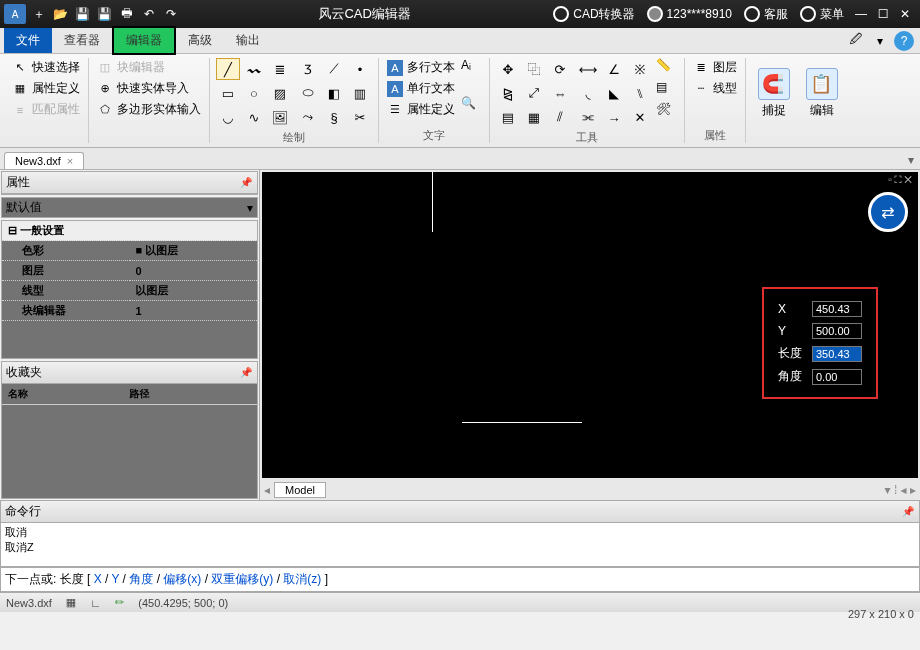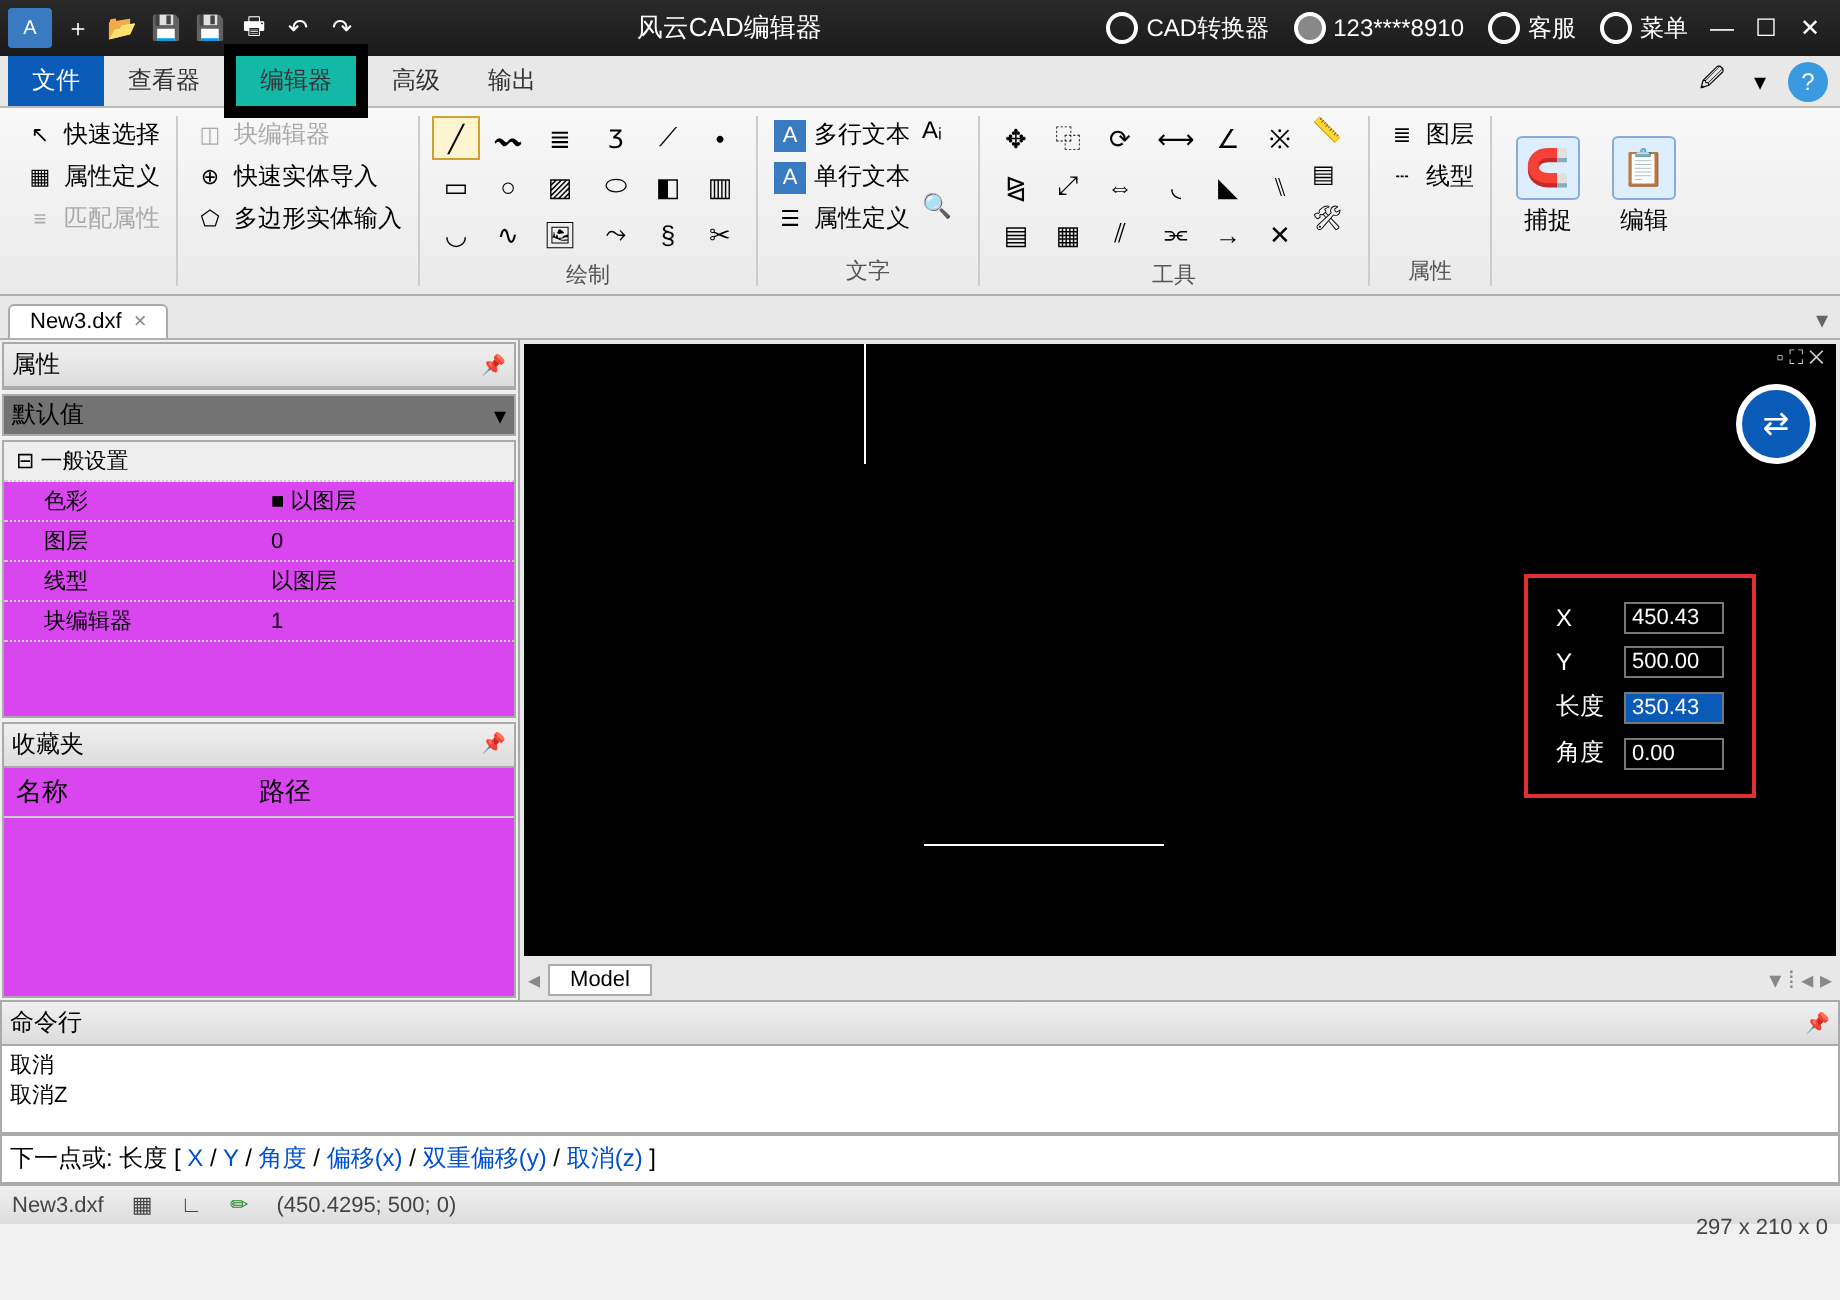--- a/index.html
+++ b/index.html
@@ -7,21 +7,21 @@
 .titlebar { height:28px; background:linear-gradient(#2a2a2a,#1a1a1a); display:flex; align-items:center; color:#fff; padding:0 4px; }
 .titlebar .ticon { width:22px; height:20px; background:#3a7ac0; margin-right:2px; display:flex; align-items:center; justify-content:center; font-size:10px; border-radius:2px; }
 .titlebar .tbtn { width:22px; height:20px; display:flex; align-items:center; justify-content:center; cursor:pointer; }
 .titlebar .spacer { flex:1; }
 .titlebar .appname { margin:16px 20px; font-size:13px; }
 .titlebar .rseg { display:flex; align-items:center; gap:4px; margin:0 6px; }
 .titlebar .ricon { width:16px; height:16px; border-radius:50%; border:2px solid #fff; display:inline-block; }
 .menubar { height:26px; background:#e8e8e8; border-bottom:1px solid #bbb; display:flex; align-items:center; padding-left:4px; }
 .menubar .mtab { padding:4px 12px; cursor:pointer; color:#333; }
 .menubar .mtab.active { background:#0a5bb8; color:#fff; }
-.menubar .mtab.sel { background:#14b8a6; border:6px solid #000000; }
+.menubar .mtab.sel { background:#22c55e; border:2px solid #000000; }
 .menubar .mright { margin-left:auto; display:flex; gap:4px; padding-right:6px; }
 .menubar .hicon { width:20px; height:20px; display:flex; align-items:center; justify-content:center; }
 .ribbon { height:94px; background:linear-gradient(#f8f8f8,#eaeaea); border-bottom:1px solid #b0b0b0; display:flex; padding:4px; }
 .rgroup { border-right:1px solid #ccc; padding:0 6px; display:flex; flex-direction:column; }
 .rgroup .gbody { flex:1; display:flex; gap:4px; }
 .rgroup .glabel { text-align:center; font-size:11px; color:#555; padding-top:2px; }
 .rcell { display:flex; flex-direction:column; gap:2px; }
 .rbtn { display:flex; align-items:center; gap:4px; padding:1px 2px; cursor:pointer; white-space:nowrap; }
 .rbtn .bi { width:16px; height:16px; display:inline-flex; align-items:center; justify-content:center; font-size:11px; }
 .rbigbtn { width:44px; display:flex; flex-direction:column; align-items:center; justify-content:center; gap:2px; cursor:pointer; }
@@ -29,28 +29,28 @@
 .rgrid { display:grid; grid-template-columns:repeat(3,24px); grid-auto-rows:22px; gap:2px; }
 .rgrid .gc { border:1px solid transparent; display:flex; align-items:center; justify-content:center; cursor:pointer; font-size:13px; }
 .filetabs { height:22px; background:#e8e8e8; border-bottom:1px solid #b0b0b0; display:flex; align-items:end; padding-left:4px; }
 .ftab { background:#fff; border:1px solid #aaa; border-bottom:none; padding:2px 10px; font-size:11px; border-radius:3px 3px 0 0; display:flex; align-items:center; gap:6px; }
 .ftab .x { color:#888; cursor:pointer; }
 .workrow { display:flex; height:330px; }
 .leftpanel { width:260px; display:flex; flex-direction:column; border-right:1px solid #aaa; }
 .pane { border:1px solid #aaa; margin:1px; display:flex; flex-direction:column; }
 .pane .phead { background:linear-gradient(#f0f0f0,#dcdcdc); border-bottom:1px solid #aaa; padding:2px 4px; display:flex; align-items:center; }
 .pane .phead .pin { margin-left:auto; font-size:10px; }
-.pane .pbody { flex:1; overflow:auto; background:#d946ef; font-size:11px; }
+.pane .pbody { flex:1; overflow:auto; background:#737373; font-size:11px;font-weight:bold; }
 .pdropdown { border:1px solid #aaa; margin:1px; padding:1px 4px; background:#737373; display:flex; align-items:center; }
 .pdropdown .dd { margin-left:auto; }
 .ptable { width:100%; border-collapse:collapse; }
 .ptable td { border-bottom:1px dotted #ccc; padding:2px 6px; }
 .ptable td:first-child { width:50%; }
 .ptable tr.hdr td { background:#eee; }
-.favhead { display:flex; padding:3px 6px; border-bottom:1px solid #ccc; font-size:13px; }
+.favhead { display:flex; padding:3px 6px; border-bottom:1px solid #ccc; font-size:10px; }
 .favhead span:first-child { width:50%; }
 .canvaswrap { flex:1; display:flex; flex-direction:column; background:#e8e8e8; position:relative; }
 .canvas { flex:1; background:#000; position:relative; margin:2px; }
 .canvas .crossv { position:absolute; left:170px; top:0; width:1px; height:60px; background:#fff; }
 .canvas .crossh { position:absolute; left:200px; top:250px; width:120px; height:1px; background:#fff; }
 .coordbox { position:absolute; right:40px; top:115px; border:2px solid #e03030; padding:8px; }
 .coordbox table td { color:#fff; padding:2px 4px; font-size:12px; }
 .coordbox input { width:50px; background:#000; color:#fff; border:1px solid #777; padding:1px 3px; font-size:11px; }
 .coordbox input.hl { background:#0a5bb8; }
 .cornerbtn { position:absolute; right:10px; top:20px; width:40px; height:40px; border-radius:50%; background:#0a5bb8; border:3px solid #fff; display:flex; align-items:center; justify-content:center; color:#fff; font-size:16px; }

